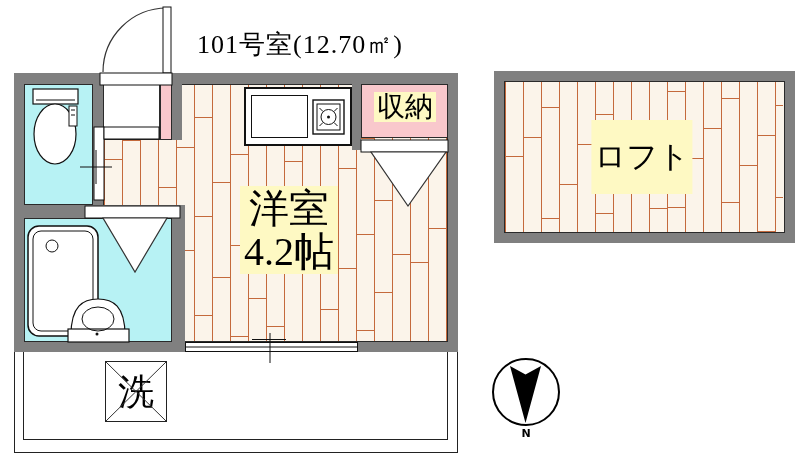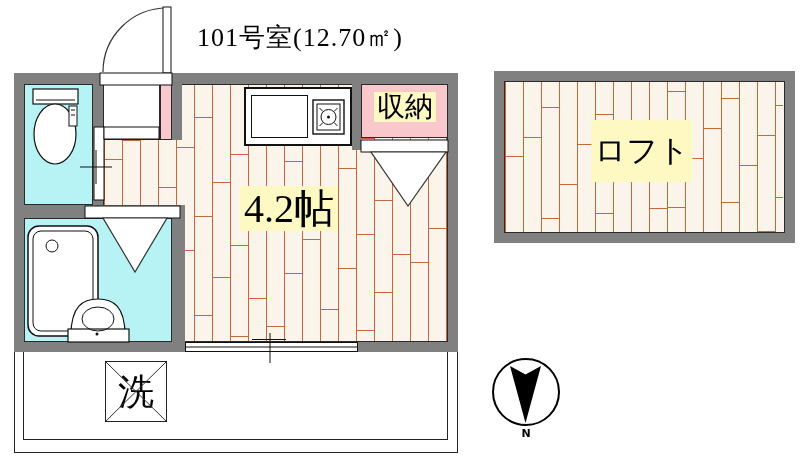--- a/index.html
+++ b/index.html
@@ -10,24 +10,24 @@
   .wall{background:var(--wall);}
   .floor{background-color:var(--floor-bg);
          background-image:repeating-linear-gradient(90deg, var(--floor-line) 0 1px, transparent 1px 18px);
          border:1px solid var(--outline);overflow:hidden;}
   .joint{position:absolute;height:1px;background:var(--floor-line);}
   .water{background:var(--water);border:1px solid var(--outline);}
   .pink{background:var(--pink);border:1px solid var(--outline);}
   .whitebox{background:#fff;border:1px solid var(--outline);}
   .label{position:absolute;background:#fef9c3;text-align:center;line-height:1.08;z-index:6;}
   .label .ln{display:block;}
-  #title{position:absolute;left:175px;top:20px;width:250px;text-align:center;
+  #title{position:absolute;left:175px;top:27px;width:250px;text-align:center;
          font-size:26px;letter-spacing:1px;z-index:6;}
   #mainLabel{left:289px;top:186px;transform:translateX(-50%);font-size:40px;padding:1px 4px;}
-  #loftLabel{left:642px;top:120px;transform:translateX(-50%);font-size:31px;line-height:1.35;padding:10px 3px;}
+  #loftLabel{left:642px;top:120px;transform:translateX(-50%);font-size:31px;line-height:1.35;padding:16px 3px;}
   #storageLabel{left:405px;top:92px;transform:translateX(-50%);font-size:28px;padding:0 3px;}
   #washerBox{left:105px;top:361px;width:62px;height:61px;background:#fff;border:1px solid #222;
              display:flex;align-items:center;justify-content:center;z-index:2;}
   #washerLabel{background:#fff;font-size:36px;line-height:1;z-index:6;padding:0 1px;}
   #overlay{position:absolute;left:0;top:0;z-index:4;pointer-events:none;}
   .balcony{border:1px solid #222;border-top:none;background:transparent;}
   #counter{border:2px solid #111;background:#fff;z-index:3;}
   #counterSink{border:1px solid #111;background:#fff;z-index:3;}
   #window{background:#fff;border:1px solid #111;z-index:3;}
   .z1{z-index:1}.z2{z-index:2}
@@ -216,20 +216,21 @@
     </g>
 
     <g>
       <circle cx="526" cy="392" r="33" fill="#fff" stroke="#000" stroke-width="2"></circle>
       <polygon points="510,366 525.5,374.5 541,366 525.5,423" fill="#000"></polygon>
       <text x="526" y="437" text-anchor="middle" font-size="11" font-weight="bold" font-family="DejaVu Sans, sans-serif" fill="#000">N</text>
     </g>
   </svg>
 
   <div class="label" id="mainLabel">
+    <span class="ln">洋室</span>
     <span class="ln">4.2帖</span>
   </div>
   <div class="label" id="loftLabel">
     <span class="ln">ロフト</span>
   </div>
   <div class="label" id="storageLabel">収納</div>
 
 </div>
 
 </body></html>

